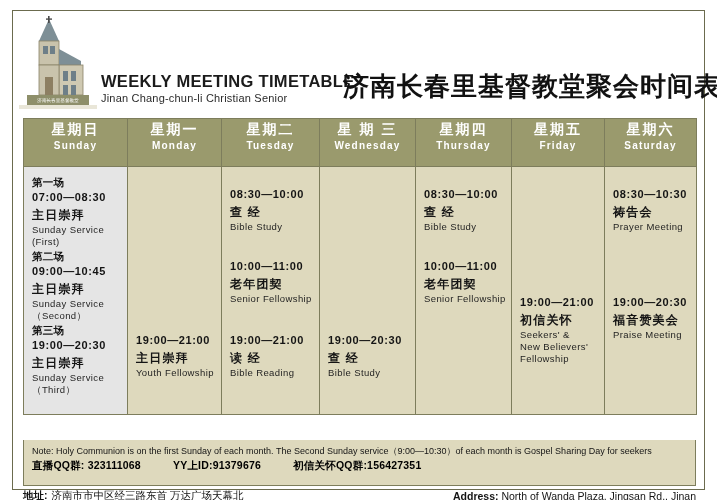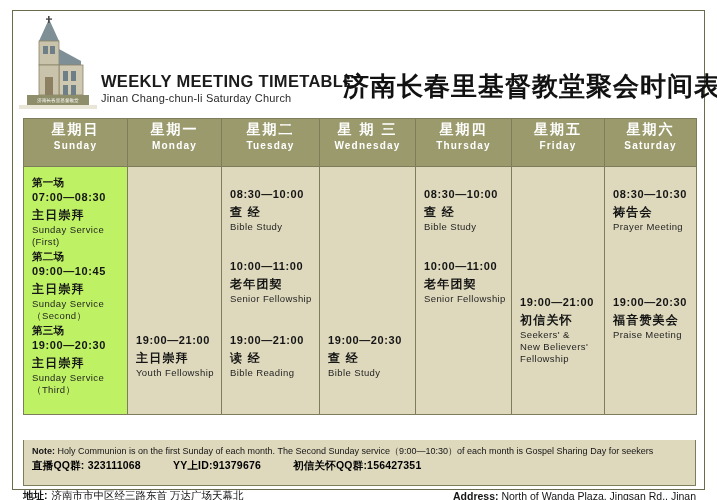--- a/index.html
+++ b/index.html
@@ -93,21 +93,21 @@
     letter-spacing:1.2px;
     line-height:1.3;
   }
   tbody td{
     background:#ded9bd;
     height:248px;
     padding:0;
     position:relative;
   }
   tbody td.sunday{
-    background:#bef264;
+    background:#e5e5e5;
     margin-top:48px;
   }
   .cellbox{
     position:relative;
     width:100%;height:100%;
     padding:0;
   }
   .entry{
     position:absolute;
     left:8px;
@@ -148,21 +148,21 @@
     background:#ded9bd;
     box-sizing:border-box;
     padding:5px 8px 5px 8px;
     height:46px;
   }
   .note-line{
     font-size:10px;
     line-height:1.45;
     color:#141414;
   }
-  .note-line b{font-weight:bold;}
+  .note-line b{font-weight:normal;}
   .note-cn{font-size:10.5px;font-weight:bold;}
   .note-en{font-size:9px;}
   .qq{
     margin-top:1px;
     font-size:10.5px;
     font-weight:bold;
     letter-spacing:.2px;
   }
   .qq .seg{margin-right:29px;}
   .footer{
@@ -206,21 +206,21 @@
         <rect x="20" y="50" width="20" height="30" fill="#c9c3ac" stroke="#8a8368" stroke-width="0.8"></rect>
         <rect x="26" y="62" width="8" height="18" fill="#8d7f62"></rect>
 
         <rect x="8" y="80" width="62" height="10" fill="#8e8f6a"></rect>
         <text x="39" y="87" font-size="4.6" fill="#ffffff" text-anchor="middle" font-family="'DejaVu Sans', sans-serif">济南长春里基督教堂</text>
         <rect x="0" y="90" width="78" height="4" fill="#e9e6d8"></rect>
       </svg>
 
       <div class="title-block">
         <div class="title-en">WEEKLY MEETING TIMETABLE</div>
-        <div class="title-sub">Jinan Chang-chun-li Saturday Church</div>
+        <div class="title-sub">Jinan Chang-chun-li Christian Senior</div>
       </div>
       <div class="title-cn">济南长春里基督教堂聚会时间表</div>
     </div>
 
     <table class="grid">
       <thead>
         <tr>
           <th style="width:104px">
             <div class="dow-cn">星期日</div>
             <div class="dow-en">Sunday</div>

